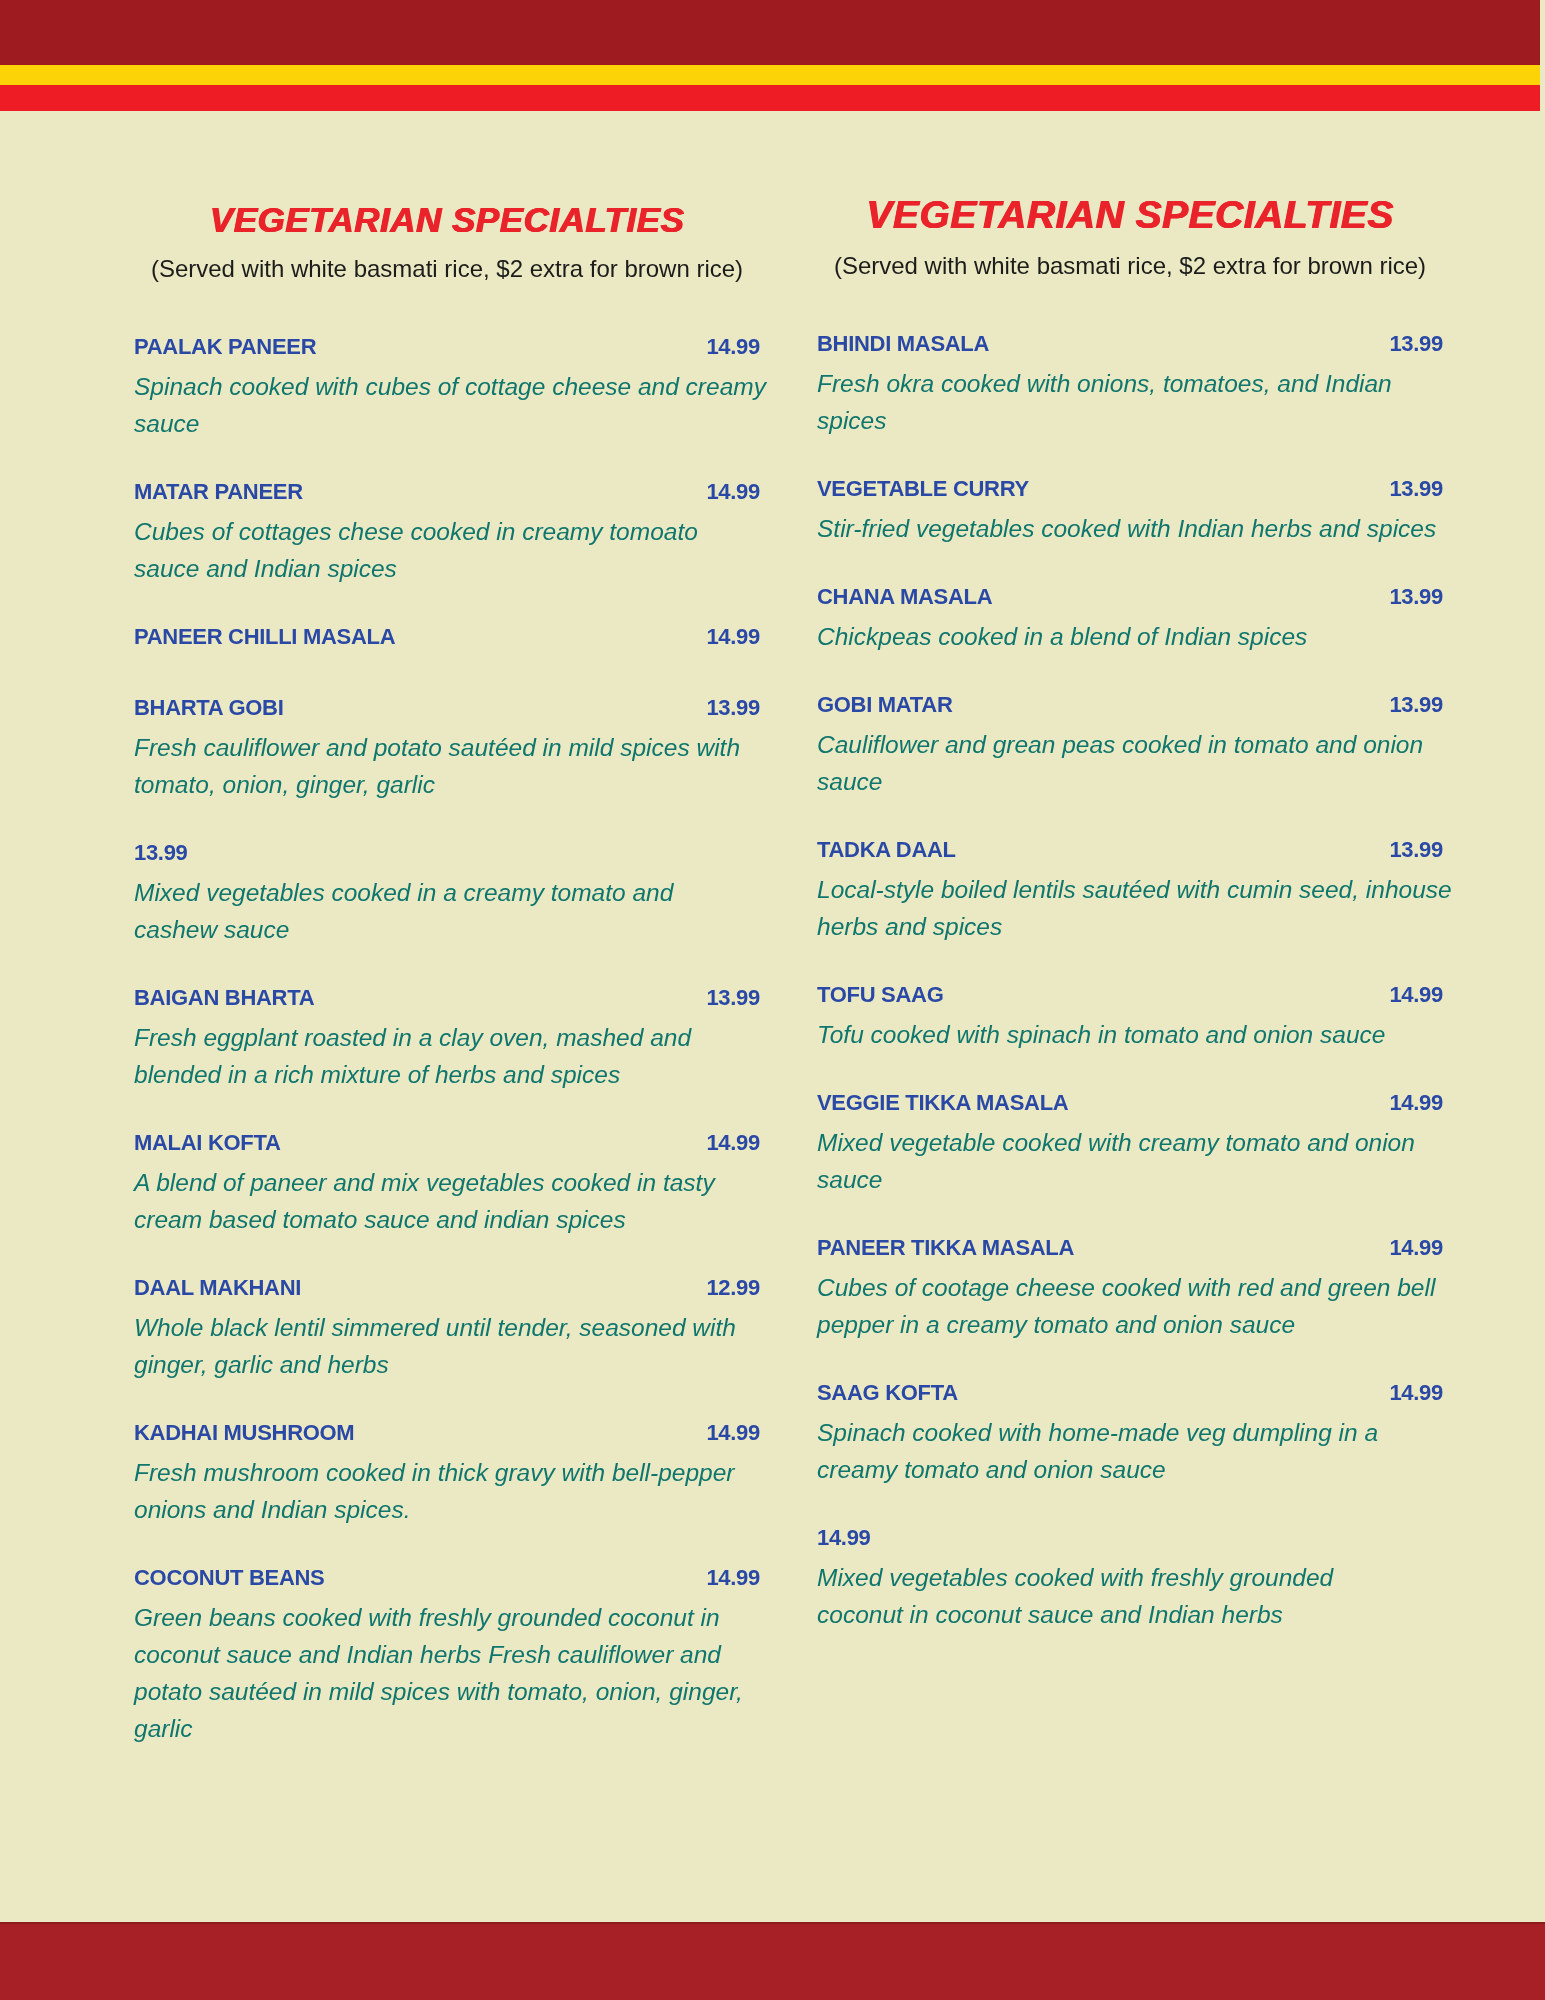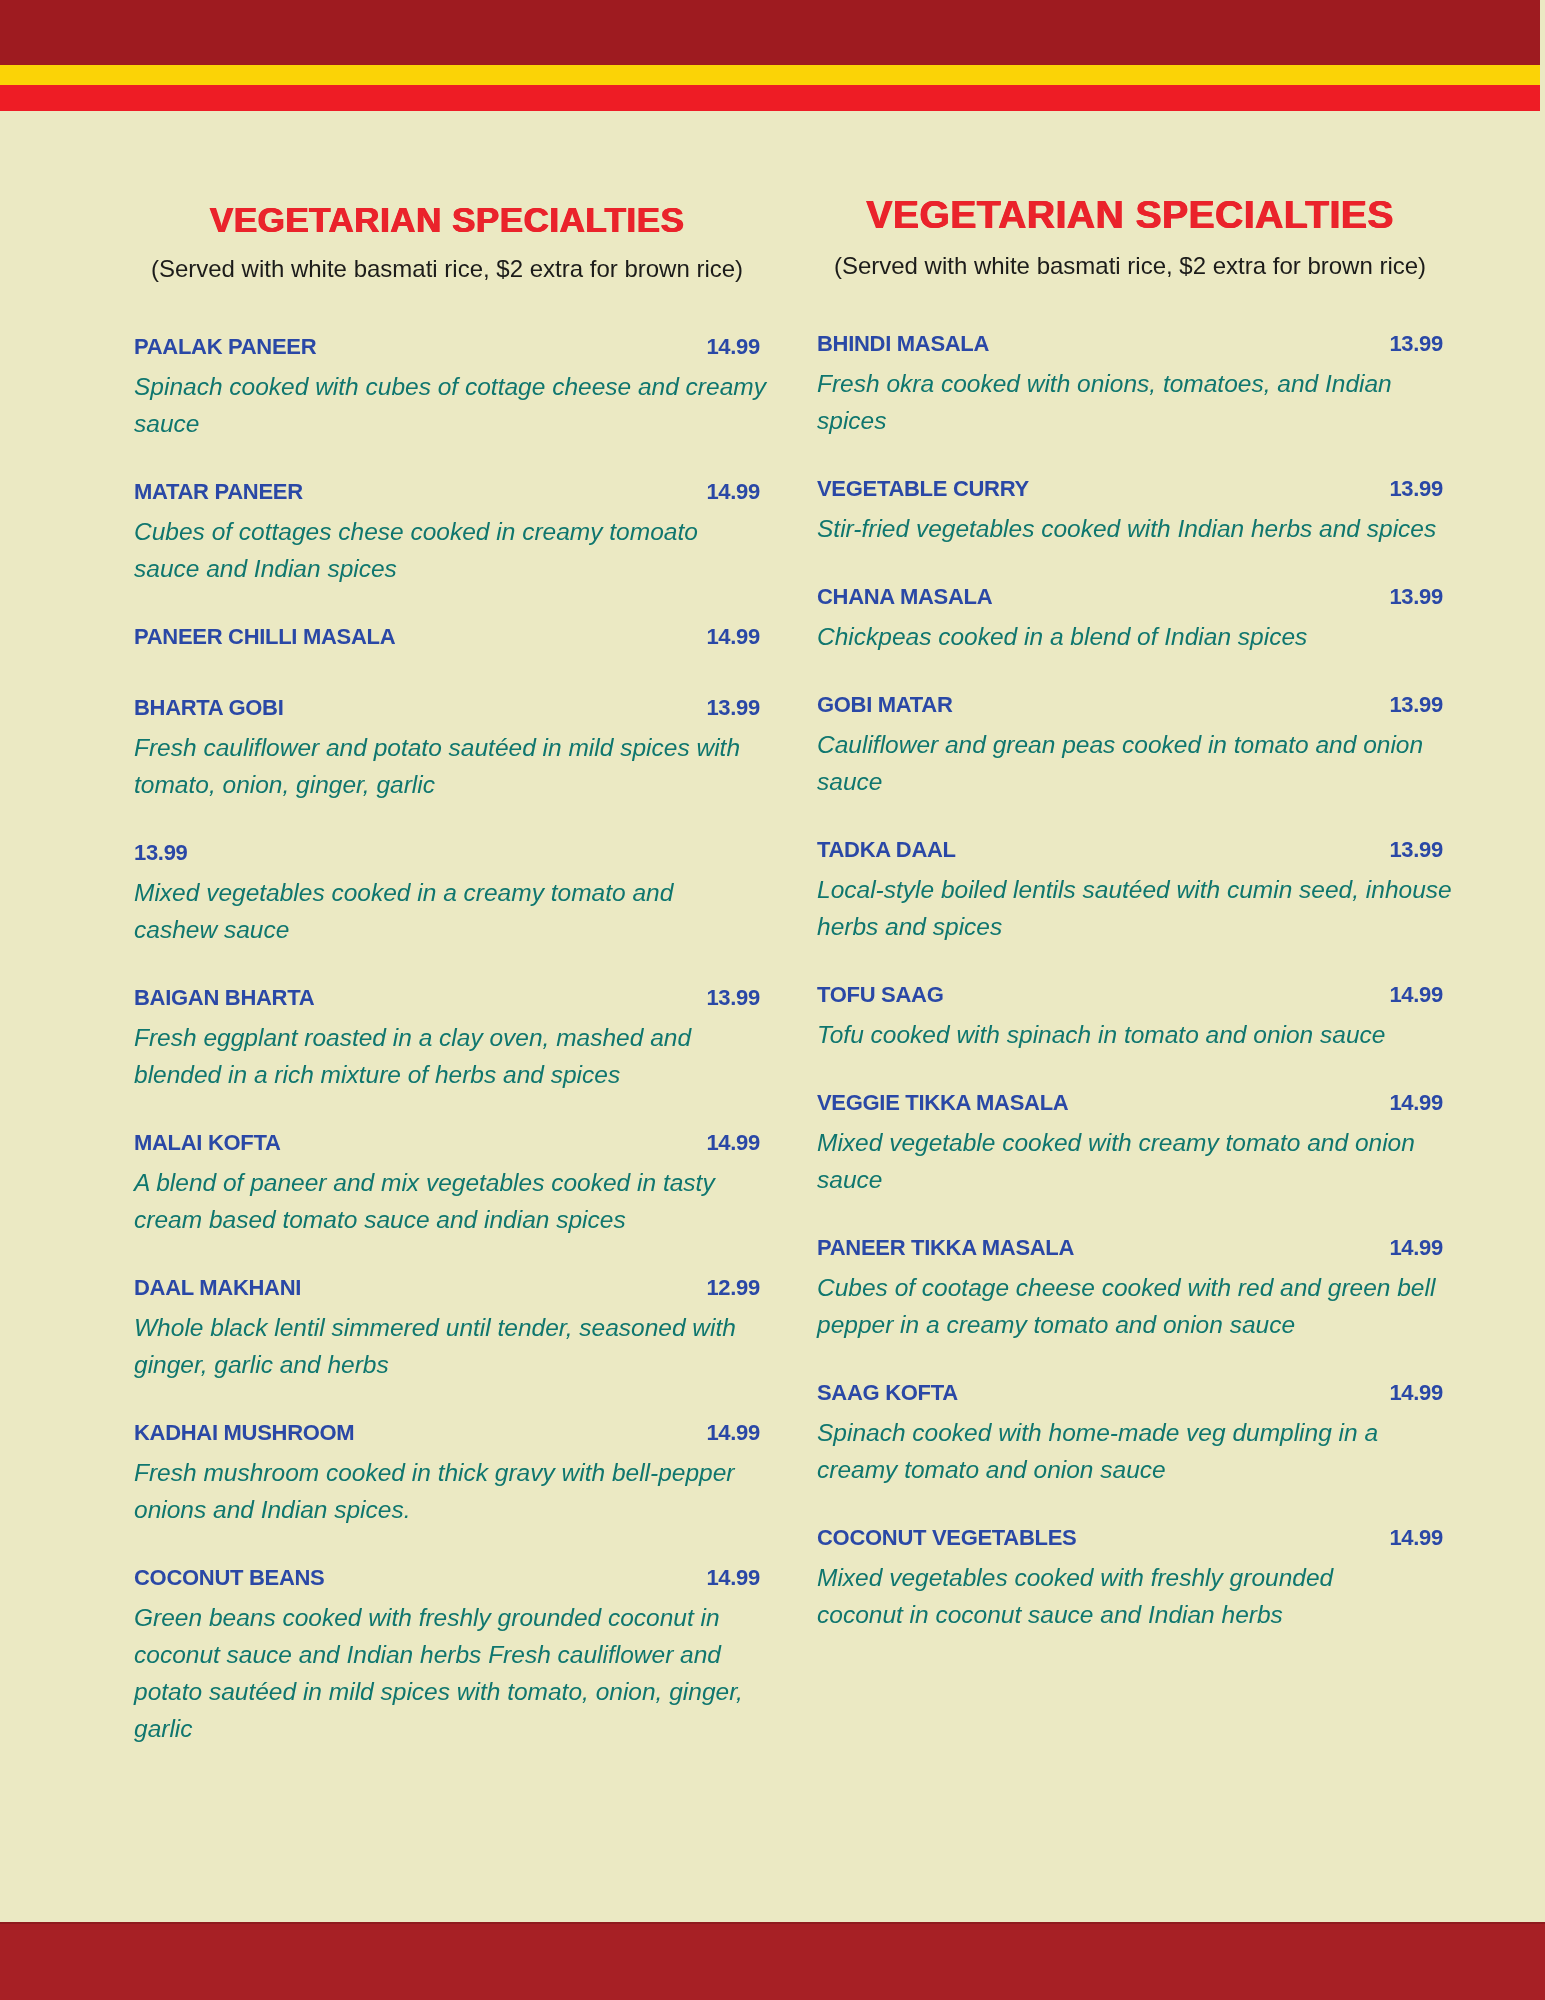--- a/index.html
+++ b/index.html
@@ -17,21 +17,21 @@
   #band-red{top:85px;height:26px;width:1540px;background:#EE1C25;}
   #band-bottom{top:1922px;height:78px;width:1545px;background:#A72025;border-top:2px solid #8E1B1E;}
 
   .column{position:absolute;top:0;width:626px;}
   #col-left{left:134px;}
   #col-right{left:817px;}
 
   .menu-title{
     margin:0;text-align:center;
     color:#EA232B;
-    font-weight:700;
+    font-style:italic;font-weight:700;
     font-size:35px;letter-spacing:0.5px;
     text-shadow:0.8px 0 0 #EA232B, -0.4px 0 0 #EA232B;
     white-space:nowrap;
   }
   #col-left .menu-title{margin-top:200px;}
   #col-right .menu-title{margin-top:193px;font-size:39px;}
 
   .menu-subtitle{
     margin:14px 0 0 0;text-align:center;
     color:#1C1C1A;font-size:24px;line-height:30px;
@@ -234,21 +234,20 @@
     <div class="item-row">
       <span class="item-name">SAAG KOFTA</span>
       <span class="item-price">14.99</span>
     </div>
     <div class="item-desc">Spinach cooked with home-made veg dumpling in a
 creamy tomato and onion sauce</div>
   </div>
 
   <div class="menu-item">
     <div class="item-row">
-      <span class="item-name">COCONUT VEGETABLES</span>
       <span class="item-price">14.99</span>
     </div>
     <div class="item-desc">Mixed vegetables cooked with freshly grounded
 coconut in coconut sauce and Indian herbs</div>
   </div>
 </div>
   </div>
 
   <div class="band" id="band-bottom"></div>
 

